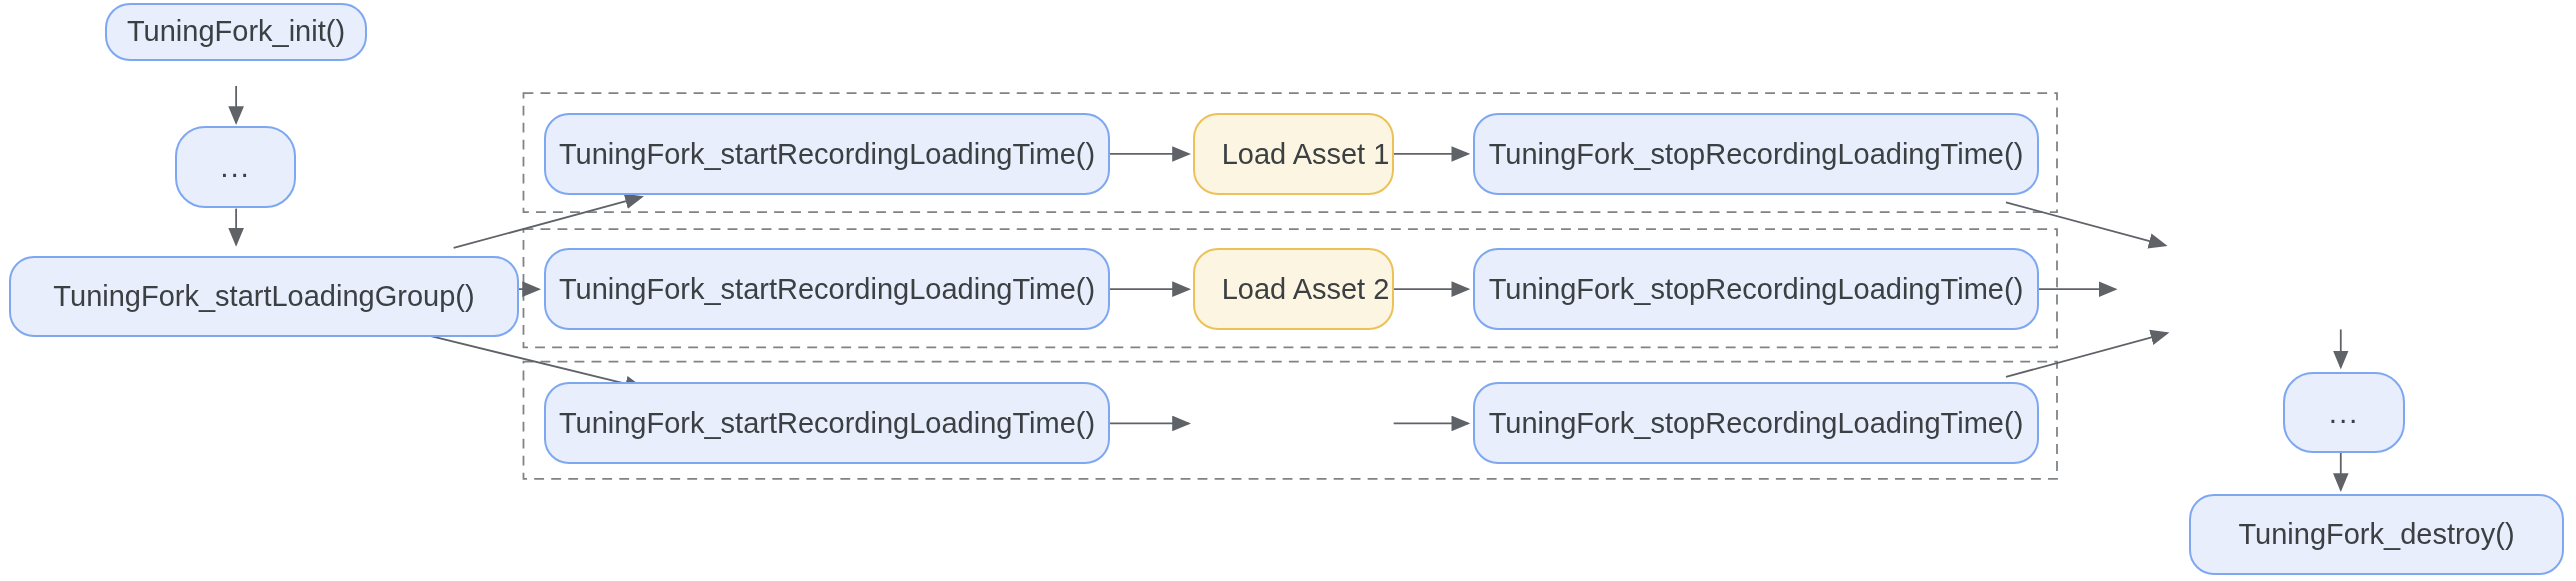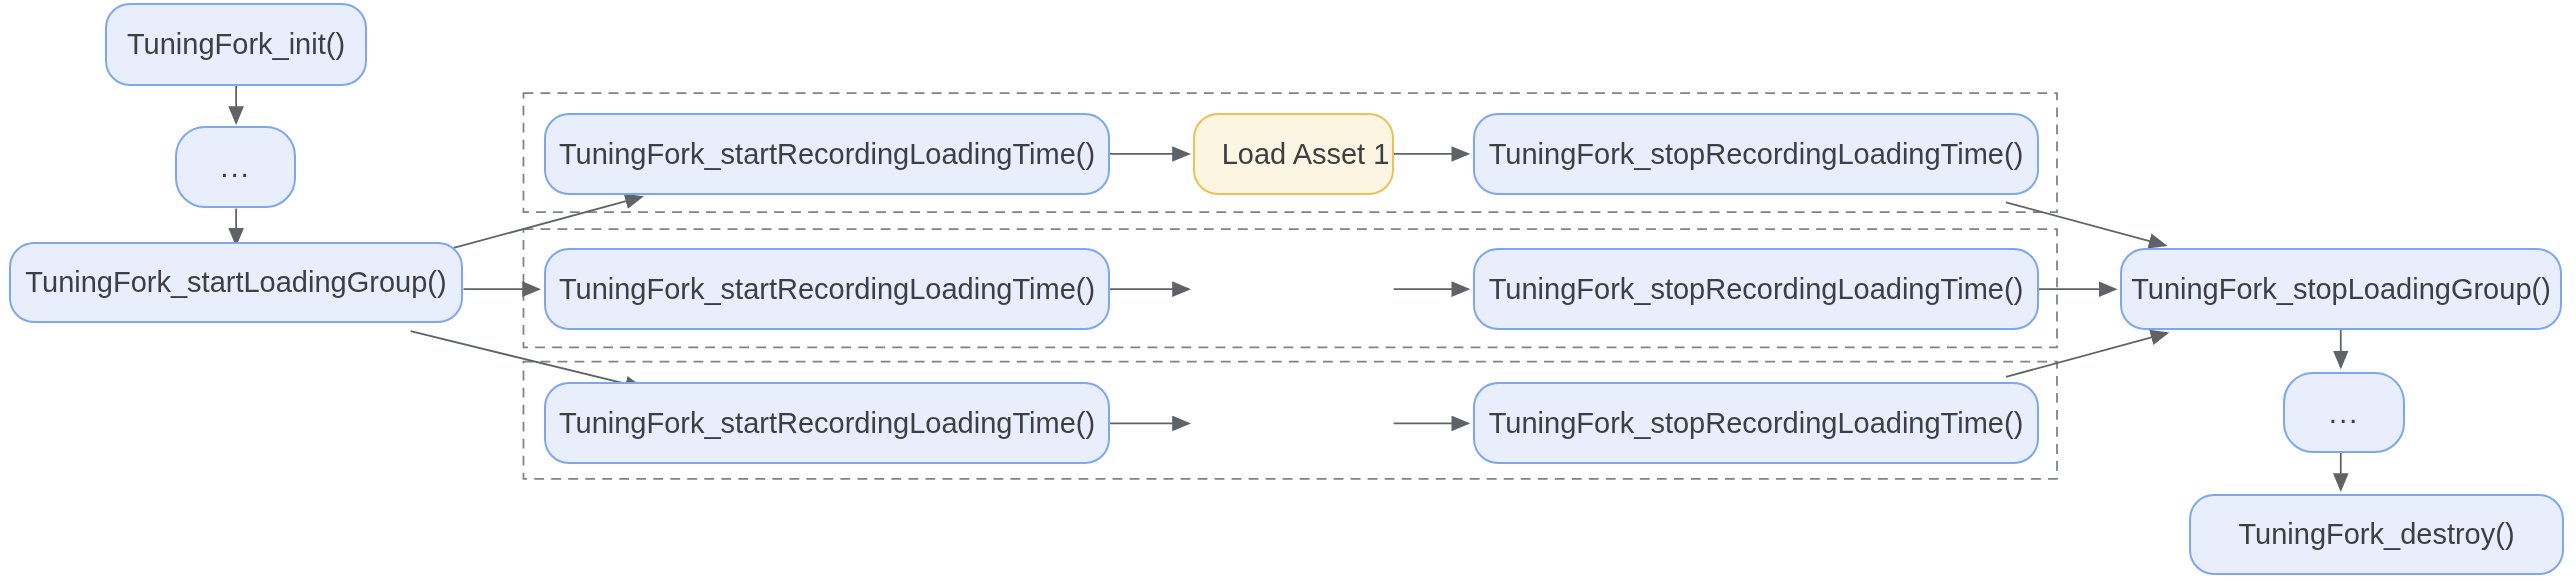--- a/index.html
+++ b/index.html
@@ -107,36 +107,36 @@
     <line class="arrow" x1="1556" y1="473" x2="1639" y2="473" marker-end="url(#ah)"></line>
 
     <line class="arrow" x1="2240" y1="226" x2="2418" y2="274" marker-end="url(#ah)"></line>
     <line class="arrow" x1="2276" y1="323" x2="2362" y2="323" marker-end="url(#ah)"></line>
     <line class="arrow" x1="2240" y1="421" x2="2420" y2="372" marker-end="url(#ah)"></line>
 
     <line class="arrow" x1="2614" y1="368" x2="2614" y2="410" marker-end="url(#ah)"></line>
     <line class="arrow" x1="2614" y1="505" x2="2614" y2="547" marker-end="url(#ah)"></line>
   </svg>
 
-  <div class="node blue" style="left:105px; top:2.7px; width:262px; height:83px">TuningFork_init()</div>
+  <div class="node blue" style="left:105px; top:2.7px; width:262px; height:58px">TuningFork_init()</div>
 
   <div class="node blue mini" style="left:175px; top:126px; width:121px; height:82px">...</div>
 
-  <div class="node blue" style="left:9px; top:242px; width:454px; height:81px">TuningFork_startLoadingGroup()</div>
+  <div class="node blue" style="left:9px; top:256px; width:510px; height:81px">TuningFork_startLoadingGroup()</div>
 
   <div class="node blue" style="left:544px; top:113px; width:566px; height:82px">TuningFork_startRecordingLoadingTime()</div>
   <div class="node asset" style="left:1193px; top:113px; width:201px; height:82px">Load Asset 1</div>
   <div class="node blue" style="left:1473px; top:113px; width:566px; height:82px">TuningFork_stopRecordingLoadingTime()</div>
 
   <div class="node blue" style="left:544px; top:248px; width:566px; height:82px">TuningFork_startRecordingLoadingTime()</div>
+  <div class="node asset" style="left:1193px; top:248px; width:201px; height:82px">Load Asset 2</div>
   <div class="node blue" style="left:1473px; top:248px; width:566px; height:82px">TuningFork_stopRecordingLoadingTime()</div>
 
   <div class="node blue" style="left:544px; top:382px; width:566px; height:82px">TuningFork_startRecordingLoadingTime()</div>
   <div class="node blue" style="left:1473px; top:382px; width:566px; height:82px">TuningFork_stopRecordingLoadingTime()</div>
 
-  <div class="node blue" style="left:2120px; top:248px; width:442px; height:82px">TuningFork_stopLoadingGroup()</div>
 
   <div class="node blue mini" style="left:2283px; top:372px; width:122px; height:81px">...</div>
 
   <div class="node blue" style="left:2189px; top:494px; width:375px; height:81px">TuningFork_destroy()</div>
 
 </div>
 
 
 </body></html>

